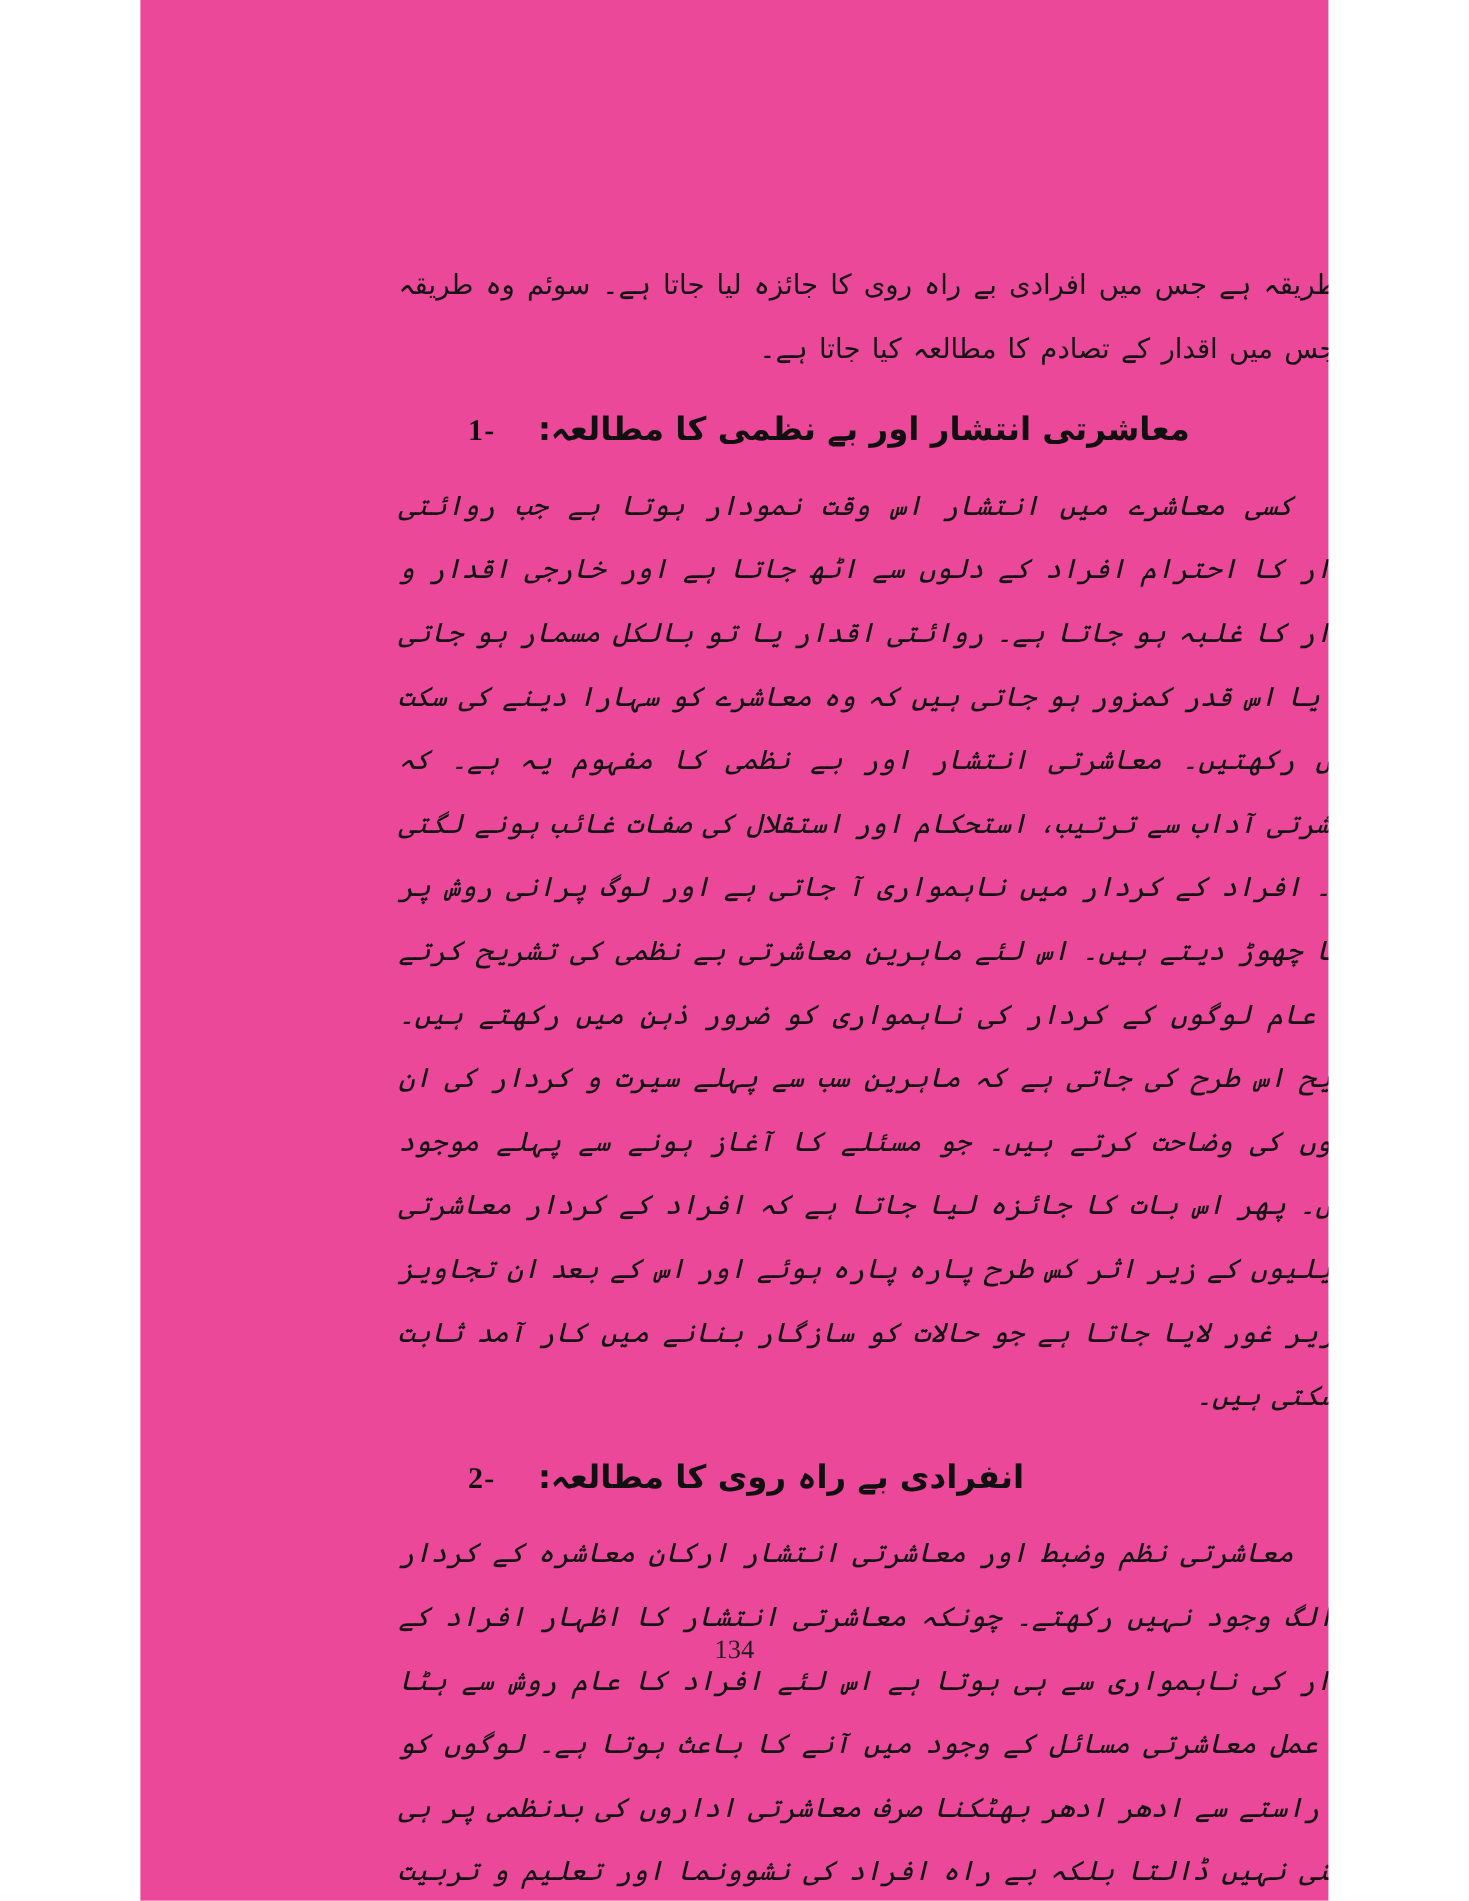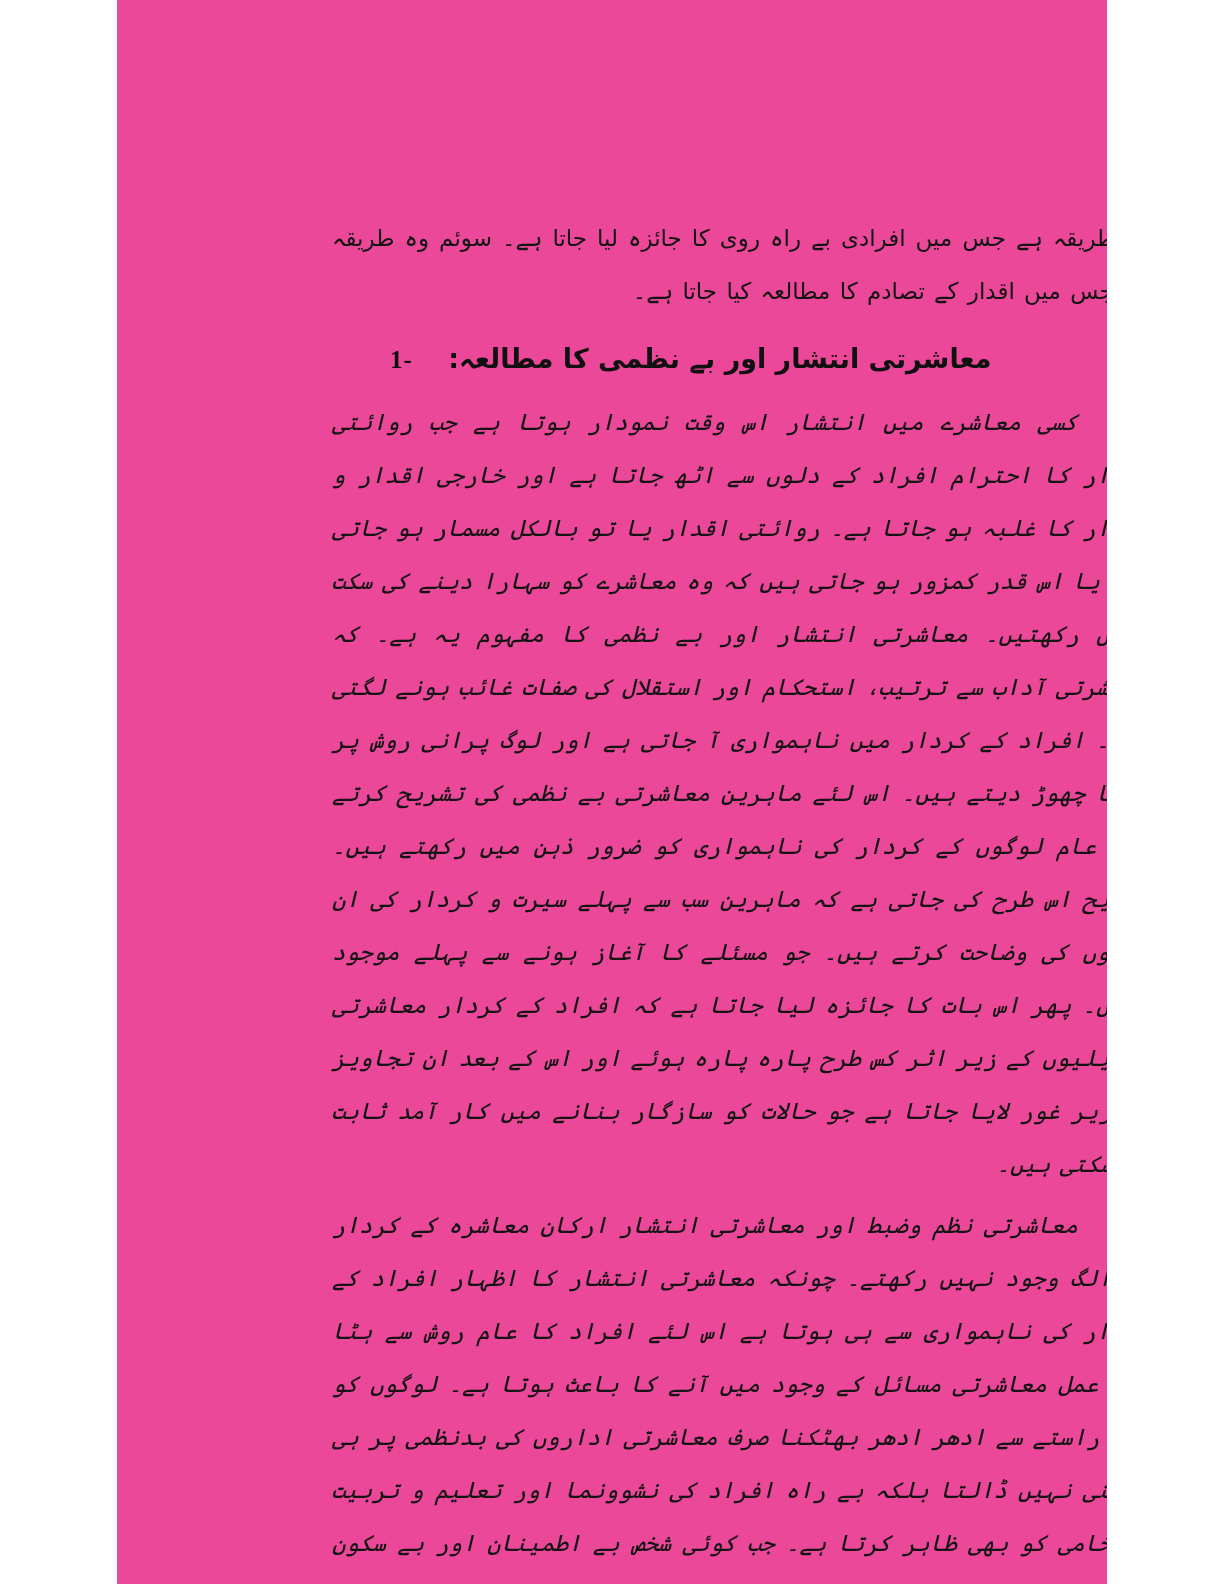--- a/index.html
+++ b/index.html
@@ -87,19 +87,24 @@
 
     <div class="section">
       <div class="section-heading">
         <span class="num">1-</span>
         <span class="heading-text">معاشرتی انتشار اور بے نظمی کا مطالعہ:</span>
       </div>
       <p class="urdu-para indent-first section-body">کسی معاشرے میں انتشار اس وقت نمودار ہوتا ہے جب روائتی اقدار کا احترام افراد کے دلوں سے اٹھ جاتا ہے اور خارجی اقدار و اطوار کا غلبہ ہو جاتا ہے۔ روائتی اقدار یا تو بالکل مسمار ہو جاتی ہیں یا اس قدر کمزور ہو جاتی ہیں کہ وہ معاشرے کو سہارا دینے کی سکت نہیں رکھتیں۔ معاشرتی انتشار اور بے نظمی کا مفہوم یہ ہے۔ کہ معاشرتی آداب سے ترتیب، استحکام اور استقلال کی صفات غائب ہونے لگتی ہیں۔ افراد کے کردار میں ناہمواری آ جاتی ہے اور لوگ پرانی روش پر چلنا چھوڑ دیتے ہیں۔ اس لئے ماہرین معاشرتی بے نظمی کی تشریح کرتے وقت عام لوگوں کے کردار کی ناہمواری کو ضرور ذہن میں رکھتے ہیں۔ تشریح اس طرح کی جاتی ہے کہ ماہرین سب سے پہلے سیرت و کردار کی ان شکلوں کی وضاحت کرتے ہیں۔ جو مسئلے کا آغاز ہونے سے پہلے موجود تھیں۔ پھر اس بات کا جائزہ لیا جاتا ہے کہ افراد کے کردار معاشرتی تبدیلیوں کے زیر اثر کس طرح پارہ پارہ ہوئے اور اس کے بعد ان تجاویز کو زیر غور لایا جاتا ہے جو حالات کو سازگار بنانے میں کار آمد ثابت ہو سکتی ہیں۔</p>
     </div>
 
     <div class="section">
+      <div class="section-heading">
+        <span class="num">2-</span>
+        <span class="heading-text">انفرادی بے راہ روی کا مطالعہ:</span>
+      </div>
       <p class="urdu-para indent-first section-body">معاشرتی نظم وضبط اور معاشرتی انتشار ارکان معاشرہ کے کردار سے الگ وجود نہیں رکھتے۔ چونکہ معاشرتی انتشار کا اظہار افراد کے کردار کی ناہمواری سے ہی ہوتا ہے اس لئے افراد کا عام روش سے ہٹا ہوا عمل معاشرتی مسائل کے وجود میں آنے کا باعث ہوتا ہے۔ لوگوں کو عام راستے سے ادھر ادھر بھٹکنا صرف معاشرتی اداروں کی بدنظمی پر ہی روشنی نہیں ڈالتا بلکہ بے راہ افراد کی نشوونما اور تعلیم و تربیت کی خامی کو بھی ظاہر کرتا ہے۔ جب کوئی شخص بے اطمینان اور بے سکون ہوتا ہے اور ہیجانی کیفیت اس کے قابو سے باہر ہو جاتی ہے تو وہ عام روش سے ہٹ کر ایک نئی راہ اختیار کر لیتا ہے جب اس قسم کے افراد کی تعداد کافی ہو جاتی ہے تو وہ معاشرے کے لیے ایک مسئلہ بن جاتے ہیں۔ اس طریق تحقیق سے صرف چند بے راہ افراد کے کردار کا گہرا مطالعہ کیا جاتا ہے۔</p>
     </div>
 
   </div>
 
+  <div class="page-number">134</div>
 
 </div>
 
 </body></html>

